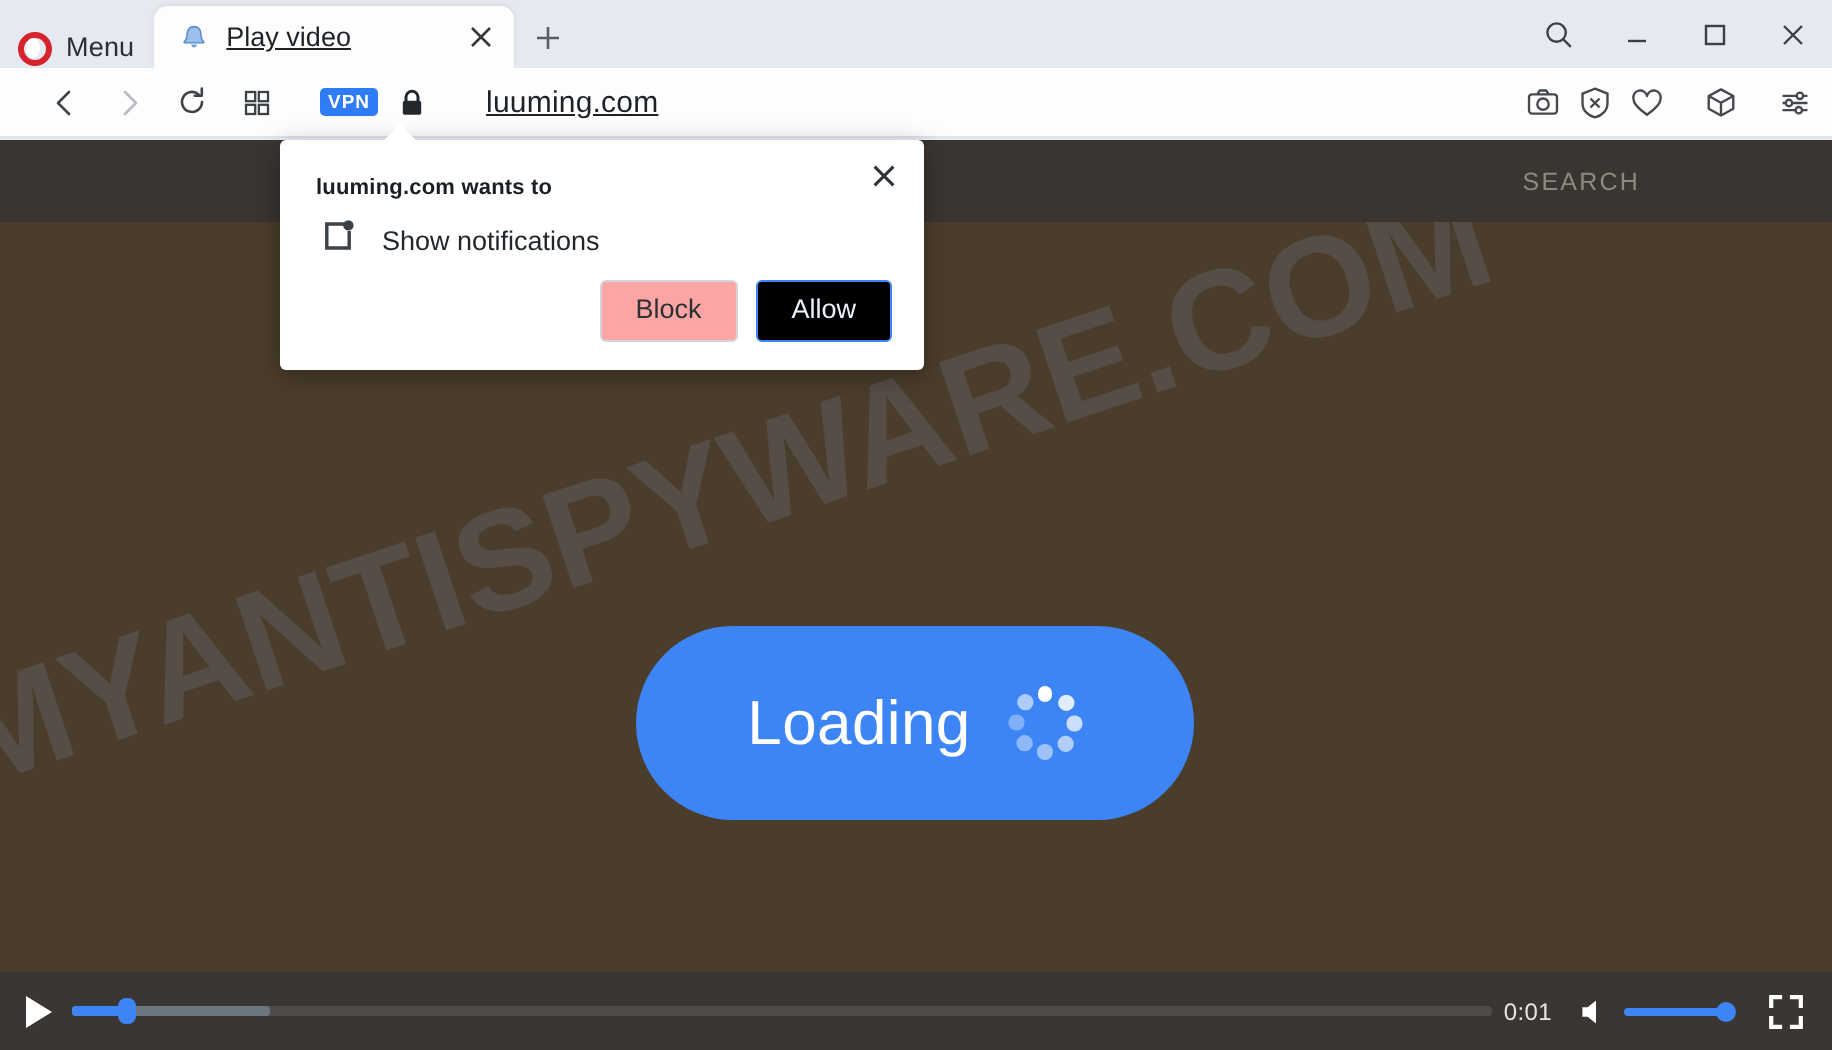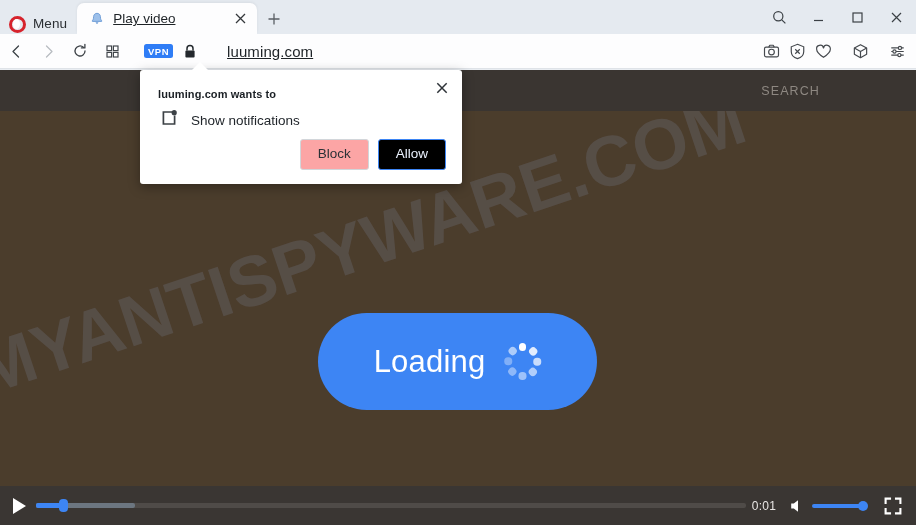--- a/index.html
+++ b/index.html
@@ -112,21 +112,21 @@
 
   
   .addrbar {
     position: absolute;
     top: 34px; left: 0;
     width: 916px; height: 35px;
     background: #fdfdfe;
     border-bottom: 1px solid #dfe3e8;
     display: flex;
     align-items: center;
-    padding-left: 0;
+    padding-left: 16px;
   }
   .navbtn {
     width: 32px; height: 32px;
     display: flex; align-items: center; justify-content: center;
     color: #3d4247;
   }
   .navbtn.disabled { color: #b8bcc1; }
 
   .vpn-badge {
     background: #2f7df6;

